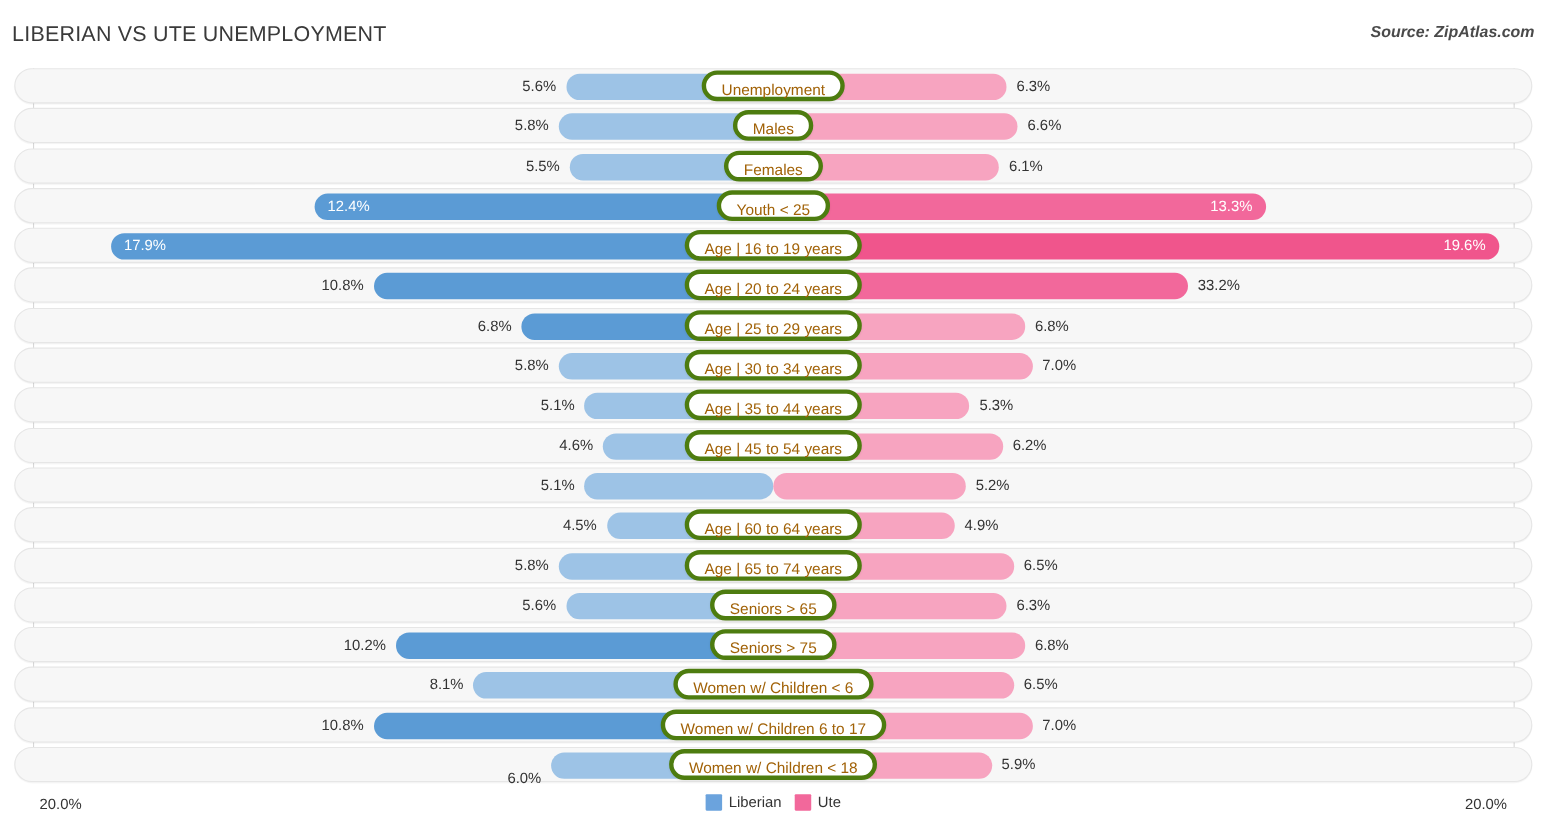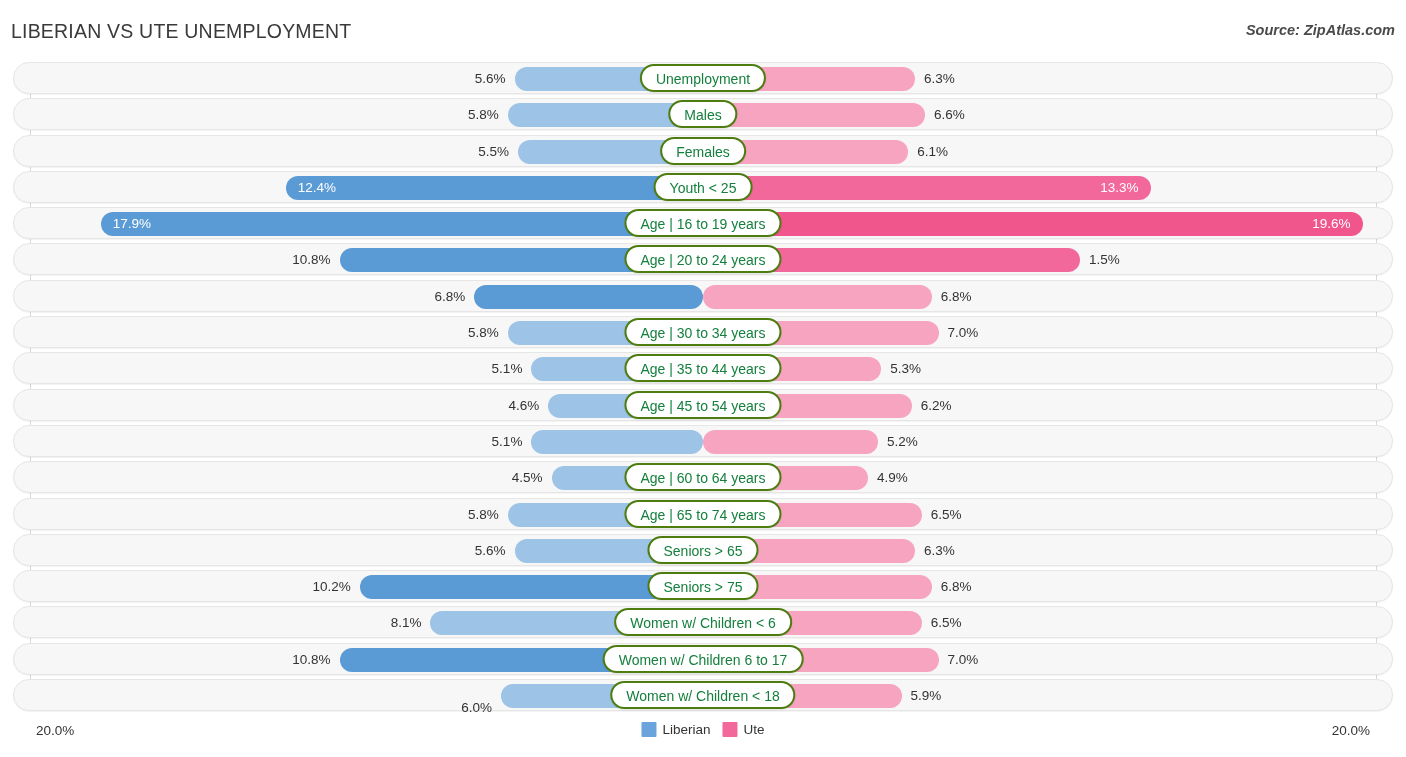--- a/index.html
+++ b/index.html
@@ -77,25 +77,25 @@
   .val.outside-right { text-align: left; }
   .val.inside {
     color: #ffffff;
   }
 
   
   .pill {
     position: absolute; left: 50%; top: 50%;
     transform: translate(-50%, -50%);
     background: #ffffff;
-    border: 2px solid #4d7c0f;
+    border: 4px solid #4d7c0f;
     border-radius: 15px;
     height: 28px; line-height: 26px;
     padding: 0 14px;
-    font-size: 14px; color: #15803d;
+    font-size: 14px; color: #a16207;
     white-space: nowrap;
     z-index: 5;
     box-shadow: 0 1px 2px rgba(0,0,0,.08);
   }
 
   
   .footer {
     position: absolute; left: 0; right: 0; top: 718px; height: 39px;
   }
   .axis-label {
@@ -174,30 +174,31 @@
             <div class="val inside" style="right: auto; transform: translateY(-50%); left: calc(50% - 590.335px);">17.9%</div>
             <div class="val inside" style="left: calc(50% + 647.54px); transform: translate(-100%, -50%);">19.6%</div>
             <div class="pill">Age | 16 to 19 years</div>
           </div>
         </div>
         <div class="row">
           <div class="track">
             <div class="bar left dark" style="width: 363.42px;"></div>
             <div class="bar right dark" style="width: 376.88px;"></div>
             <div class="val outside-left" style="right: calc(50% + 372.42px);">10.8%</div>
-            <div class="val outside-right" style="left: calc(50% + 385.88px);">1.5%</div>
+            <div class="val outside-right" style="left: calc(50% + 385.88px);">33.2%</div>
             <div class="pill">Age | 20 to 24 years</div>
           </div>
         </div>
         <div class="row">
           <div class="track">
             <div class="bar left dark" style="width: 228.82px;"></div>
             <div class="bar right lite" style="width: 228.82px;"></div>
             <div class="val outside-left" style="right: calc(50% + 237.82px);">6.8%</div>
             <div class="val outside-right" style="left: calc(50% + 237.82px);">6.8%</div>
+            <div class="pill">Age | 25 to 29 years</div>
           </div>
         </div>
         <div class="row">
           <div class="track">
             <div class="bar left lite" style="width: 195.17px;"></div>
             <div class="bar right lite" style="width: 235.55px;"></div>
             <div class="val outside-left" style="right: calc(50% + 204.17px);">5.8%</div>
             <div class="val outside-right" style="left: calc(50% + 244.55px);">7.0%</div>
             <div class="pill">Age | 30 to 34 years</div>
           </div>

